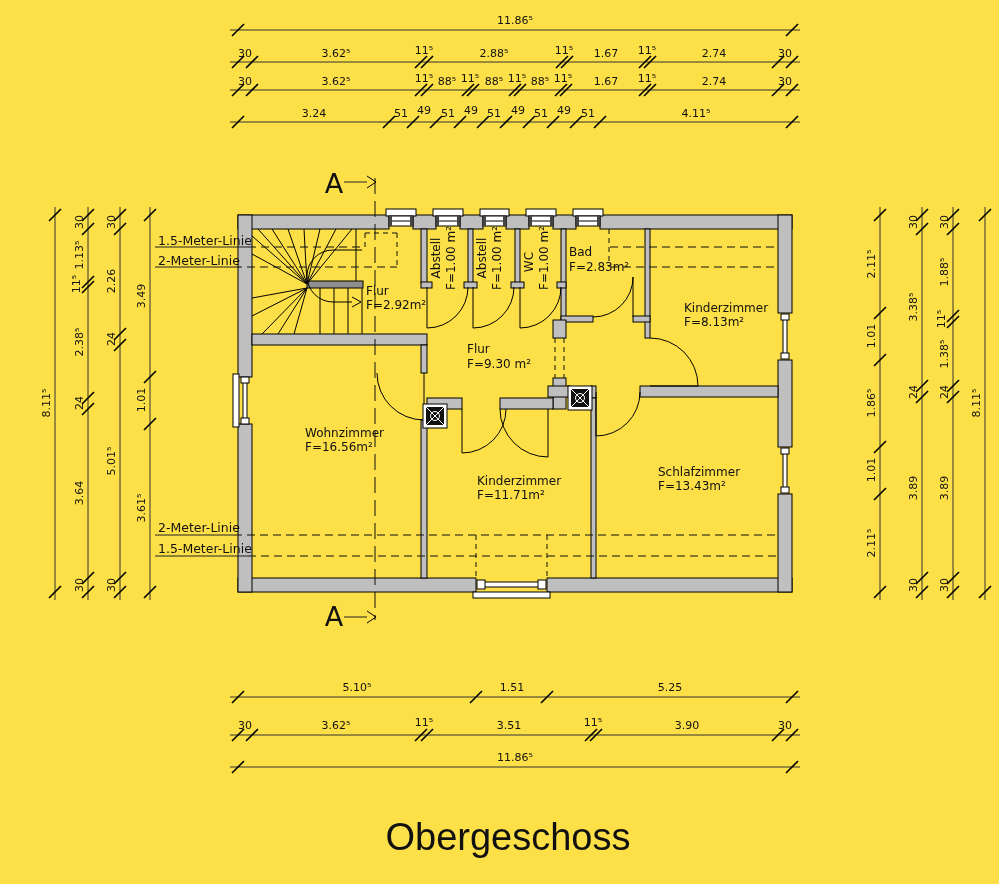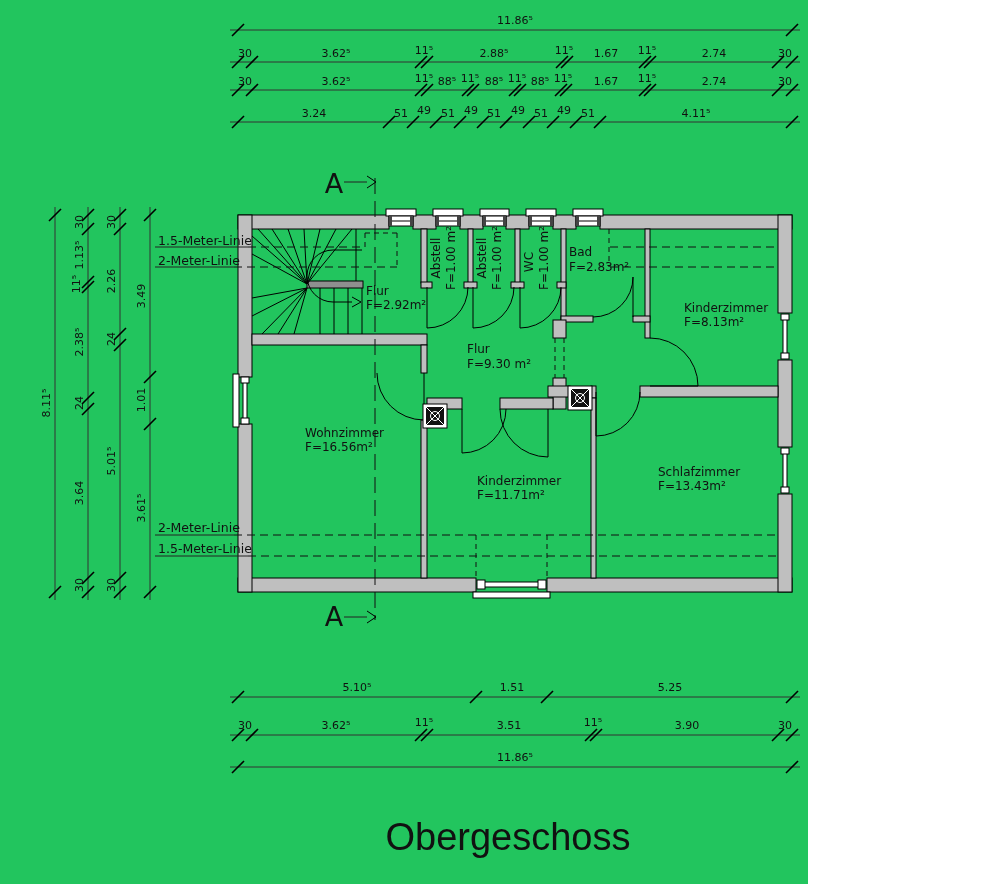--- a/index.html
+++ b/index.html
@@ -1,16 +1,16 @@
 <!DOCTYPE html>
 <html><head>
 <meta charset="utf-8">
 <style>
   html,body{margin:0;padding:0;background:#fff;}
-  .canvas{position:relative;width:808px;height:884px;background:#22c55e;overflow:hidden;
+  .canvas{position:relative;width:999px;height:884px;background:#fde047;overflow:hidden;
           font-family:"DejaVu Sans",sans-serif;}
   svg{position:absolute;left:0;top:0;}
   text{fill:#111;}
   .d   {font:11px "DejaVu Sans",sans-serif;}
   .rl  {font:12px "DejaVu Sans",sans-serif;}
   .gl  {font:12.5px "DejaVu Sans",sans-serif;}
   .sec {font:27px "DejaVu Sans",sans-serif;}
   .ttl {font:38px "Liberation Sans",sans-serif;}
   .wall{fill:#bfbfbf;stroke:#000;stroke-width:1;}
   .ln  {stroke:#222;stroke-width:1;fill:none;}

